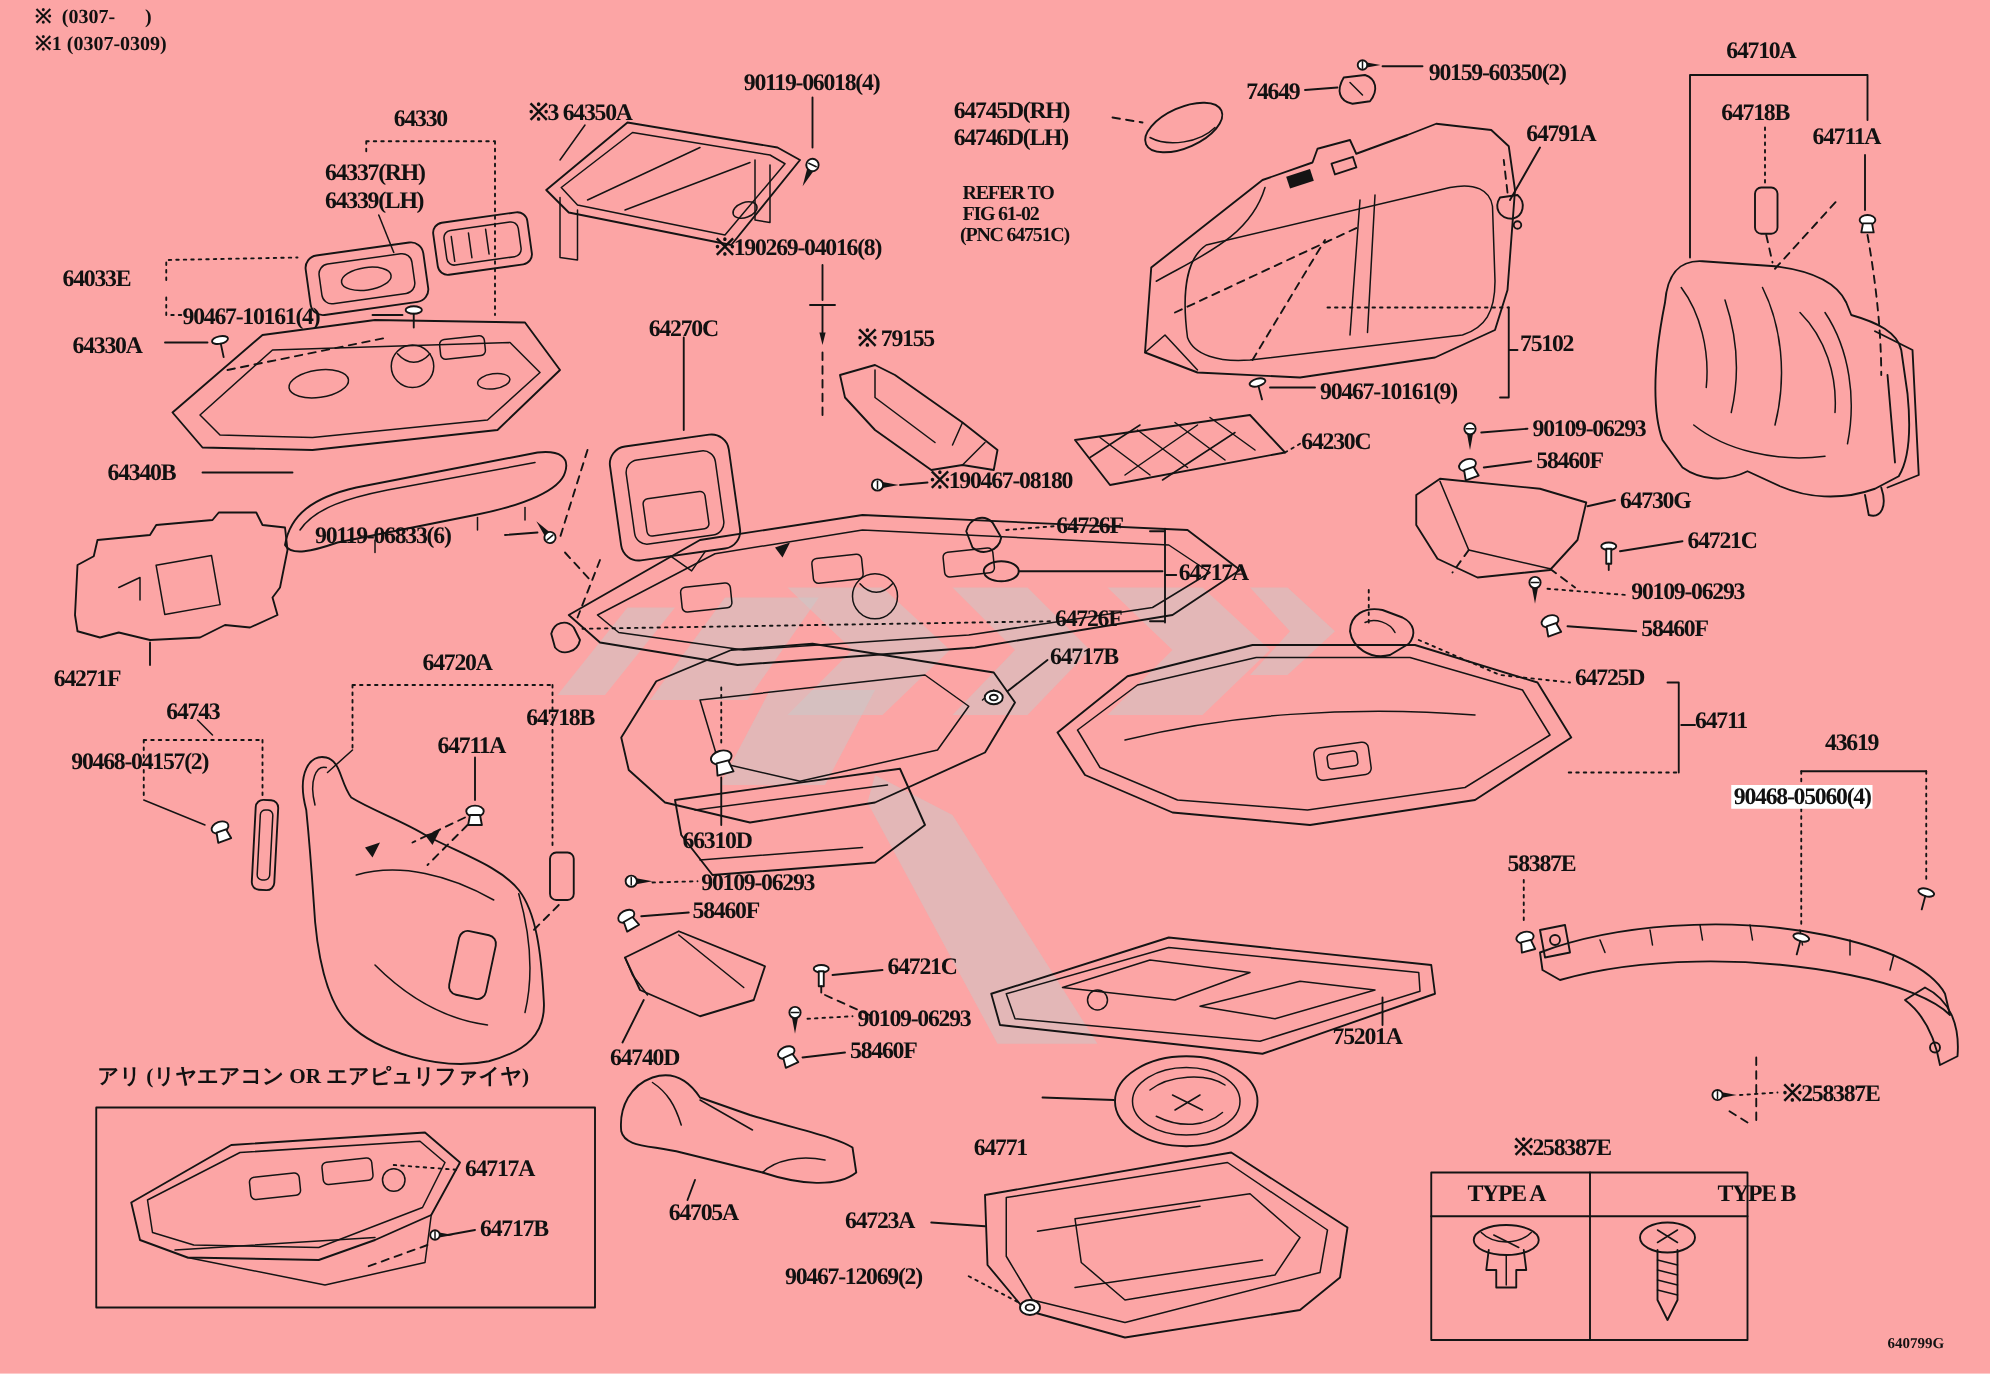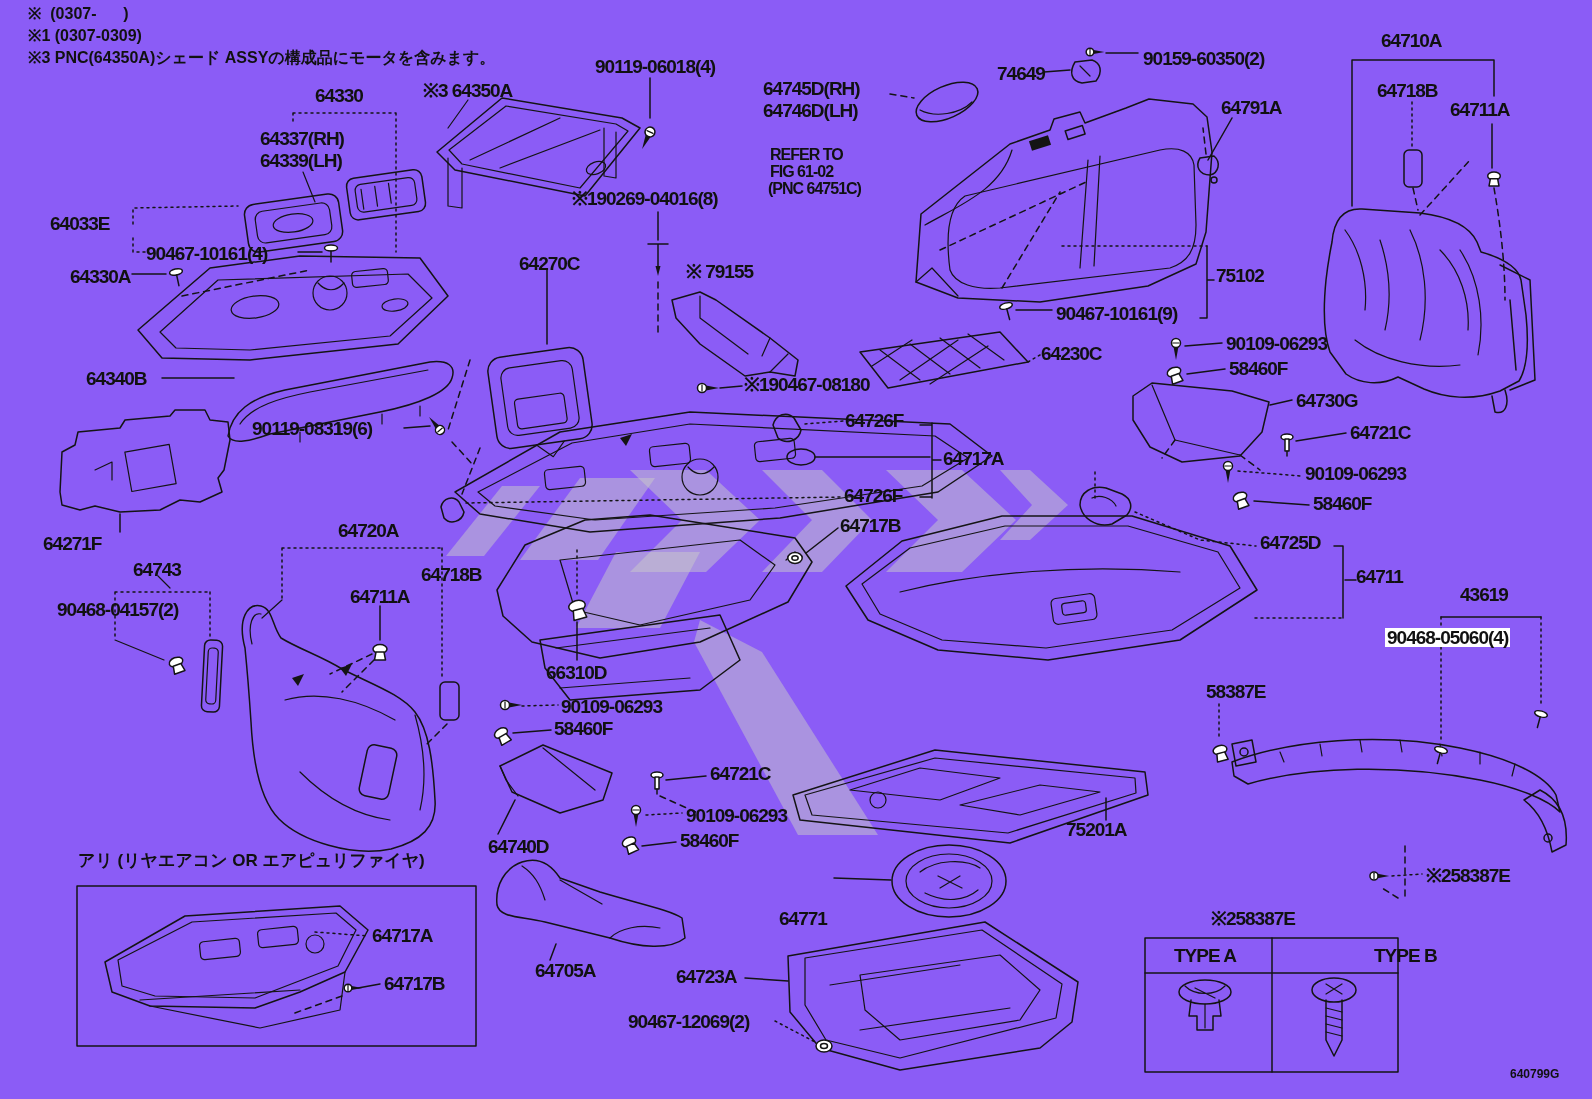--- a/index.html
+++ b/index.html
@@ -1,17 +1,17 @@
 <!DOCTYPE html>
 <html><head>
 <meta charset="utf-8">
 <style>
   html,body{margin:0;padding:0;background:#fff;}
-  #canvas{position:relative;width:1592px;height:1099px;background:#8b5cf6;overflow:hidden;
-          font-family:Liberation Sans, sans-serif;}
+  #canvas{position:relative;width:1592px;height:1099px;background:#fca5a5;overflow:hidden;
+          font-family:Liberation Serif, serif;}
   #art{position:absolute;left:0;top:0;}
   .lbl{position:absolute;font-size:19px;font-weight:bold;color:#111;line-height:1;
        letter-spacing:-1px;white-space:pre;}
   .sm{font-size:16px;letter-spacing:-1px;}
   .note{position:absolute;font-size:16px;font-weight:bold;color:#111;line-height:1;white-space:pre;letter-spacing:0;}
   .bgw{background:#fff;padding:0 2px;}
   .code{font-size:12px;font-weight:600;letter-spacing:0;}
   svg *{vector-effect:non-scaling-stroke;}
   .ln{stroke:#141414;stroke-width:1.5;fill:none;stroke-linecap:round;stroke-linejoin:round;}
   .thin{stroke-width:1.2;}
@@ -422,30 +422,29 @@
     <path class="ln" d="M793,795 L935,750 L1145,772 L1148,795 L1010,843 L800,820 Z"></path>
     <path class="ln thin" d="M805,795 L935,758 L1135,778 L1136,793 L1008,833 L812,815 Z"></path>
     <path class="ln thin" d="M850,790 L920,768 L1000,778 L940,800 Z M960,805 L1040,785 L1100,792 L1020,815 Z"></path>
     <circle cx="878" cy="800" r="8" class="ln thin"></circle>
     <line x1="1106" y1="798" x2="1106" y2="820" class="ln"></line>
   </g>
 </svg>
 
   <div class="note" style="left:28px;top:6px">※  (0307-      )</div>
   <div class="note" style="left:28px;top:28px">※1 (0307-0309)</div>
-  <div class="note" style="left:28px;top:50px">※3 PNC(64350A)シェード ASSYの構成品にモータを含みます。</div>
 
   <div class="lbl" style="left:315px;top:86px">64330</div>
   <div class="lbl" style="left:260px;top:129px">64337(RH)</div>
   <div class="lbl" style="left:260px;top:151px">64339(LH)</div>
   <div class="lbl" style="left:50px;top:214px">64033E</div>
   <div class="lbl" style="left:146px;top:244px">90467-10161(4)</div>
-  <div class="lbl" style="left:70px;top:267px">64330A</div>
+  <div class="lbl" style="left:58px;top:267px">64330A</div>
   <div class="lbl" style="left:86px;top:369px">64340B</div>
-  <div class="lbl" style="left:252px;top:419px">90119-08319(6)</div>
+  <div class="lbl" style="left:252px;top:419px">90119-06833(6)</div>
   <div class="lbl" style="left:43px;top:534px">64271F</div>
   <div class="lbl" style="left:133px;top:560px">64743</div>
   <div class="lbl" style="left:57px;top:600px">90468-04157(2)</div>
   <div class="lbl" style="left:338px;top:521px">64720A</div>
   <div class="lbl" style="left:421px;top:565px">64718B</div>
   <div class="lbl" style="left:350px;top:587px">64711A</div>
   <div class="lbl" style="left:546px;top:663px">66310D</div>
   <div class="lbl" style="left:561px;top:697px">90109-06293</div>
   <div class="lbl" style="left:554px;top:719px">58460F</div>
   <div class="lbl" style="left:488px;top:837px">64740D</div>

